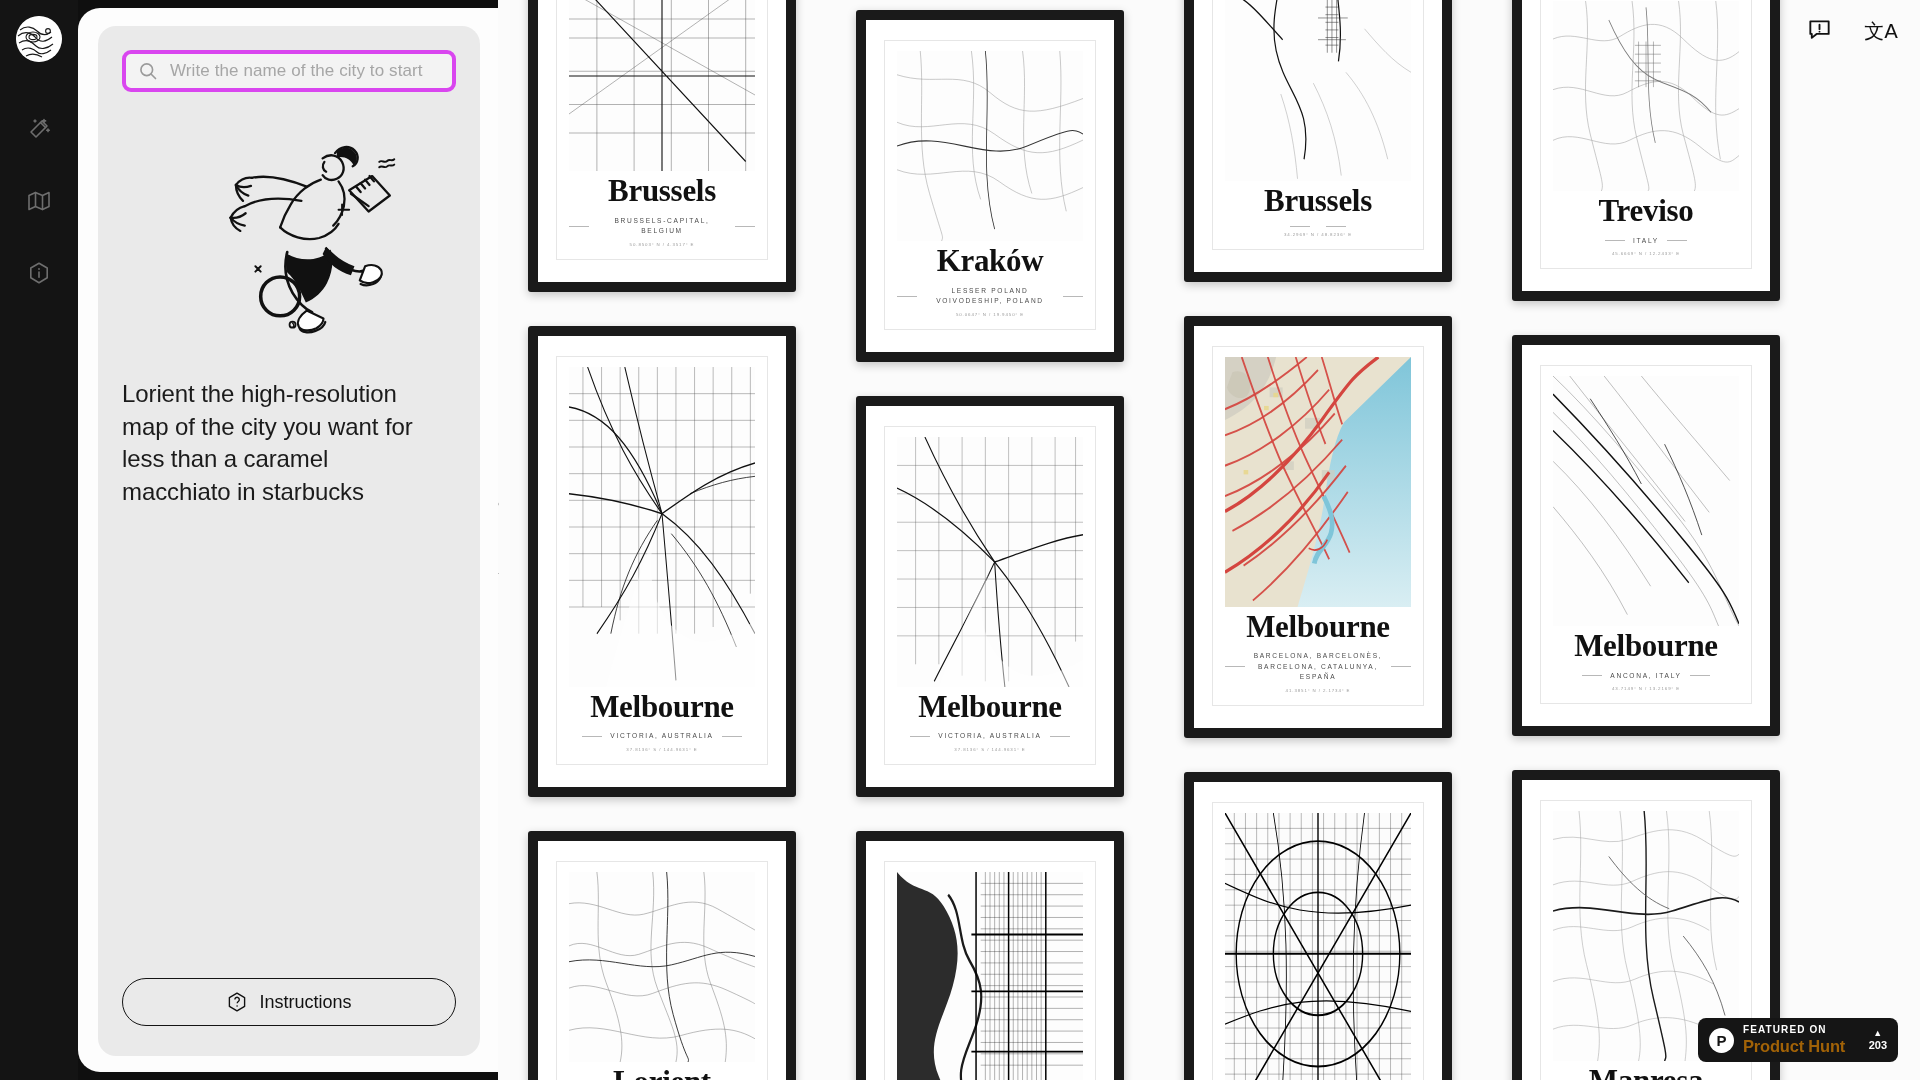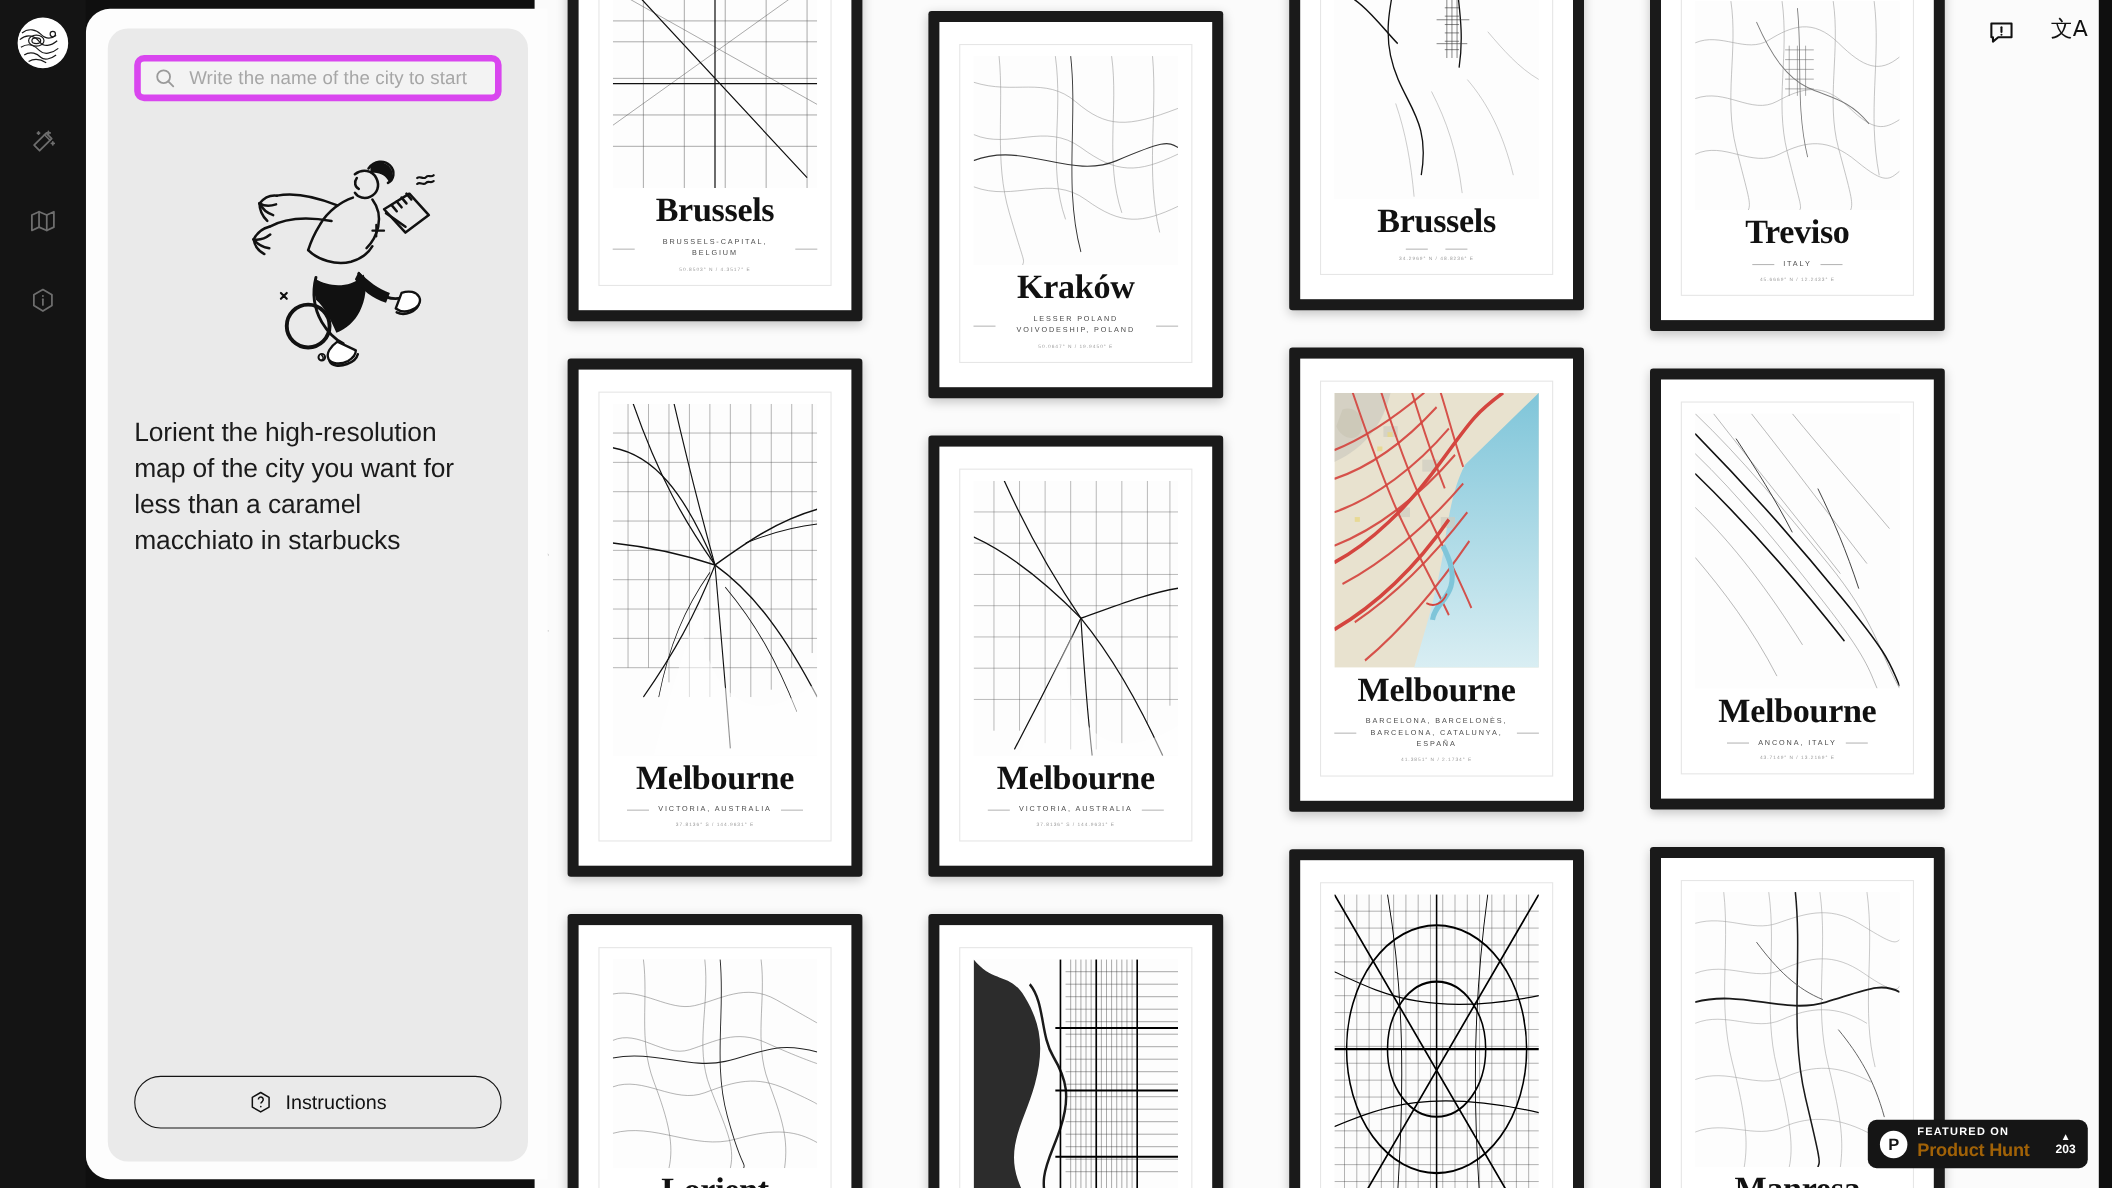--- a/index.html
+++ b/index.html
@@ -45,21 +45,21 @@
     width: 382px; height: 1030px;
     background: #eaeaea;
     border-radius: 18px;
     padding: 24px 24px;
     display: flex; flex-direction: column;
   }
   .search-box {
     position: relative;
     width: 334px; height: 42px;
     background: #f3f3f3;
-    border: 6px solid #d946ef;
+    border: 4px solid #d946ef;
     border-radius: 9px;
     display: flex; align-items: center;
     padding: 0 12px;
     overflow: hidden;
   }
   .search-box svg { width: 20px; height: 20px; stroke: #9a9a9a; fill: none; stroke-width: 2;
     stroke-linecap: round; flex: 0 0 auto; }
   .search-box input {
     border: none; outline: none; background: transparent;
     margin-left: 12px; width: 100%;
@@ -105,21 +105,21 @@
   .vhint .vtext {
     writing-mode: vertical-rl; transform: rotate(180deg);
     font-size: 11.5px; color: #bdbdbd; letter-spacing: .5px;
     font-family: "Liberation Sans", sans-serif;
     white-space: nowrap;
   }
   .vhint .varrow { font-size: 14px; color: #c2c2c2; line-height: 1; margin-top: 2px;}
 
   
   .gallery {
-    position: absolute; left: 486px; top: 0;
+    position: absolute; left: 498px; top: 0;
     width: 1422px; height: 1080px;
     background: #fbfbfb;
     overflow: hidden;
   }
   .col {
     position: absolute; top: 0; width: 268px;
     display: flex; flex-direction: column; gap: 34px;
   }
   .c1 { left: 30px;  margin-top: -60px; }
   .c2 { left: 358px; margin-top: 10px; }
@@ -173,21 +173,21 @@
   .p-coords {
     font-size: 4.4px; letter-spacing: .9px; color: #9b9b9b; text-align: center;
     margin-top: 5px; font-family: "Liberation Sans", sans-serif;
   }
   .tall .mapbox { height: 320px; }
   .short .mapbox { height: 190px; }
 
   
   .topright {
     position: absolute; right: 22px; top: 16px; z-index: 50;
-    display: flex; align-items: flex-start; gap: 32px;
+    display: flex; align-items: flex-end; gap: 32px;
   }
   .topright .ti { cursor: pointer; display:flex; align-items:center; justify-content:center;}
   .topright svg { width: 25px; height: 25px; stroke: #111; fill: none; stroke-width: 1.8;
     stroke-linecap: round; stroke-linejoin: round; }
   .tr-glyph { font-size: 20px; color: #111; font-family: "DejaVu Sans", sans-serif; line-height:1; }
 
   
   .ph-badge {
     position: absolute; right: 22px; bottom: 18px; z-index: 60;
     width: 200px; height: 44px;

